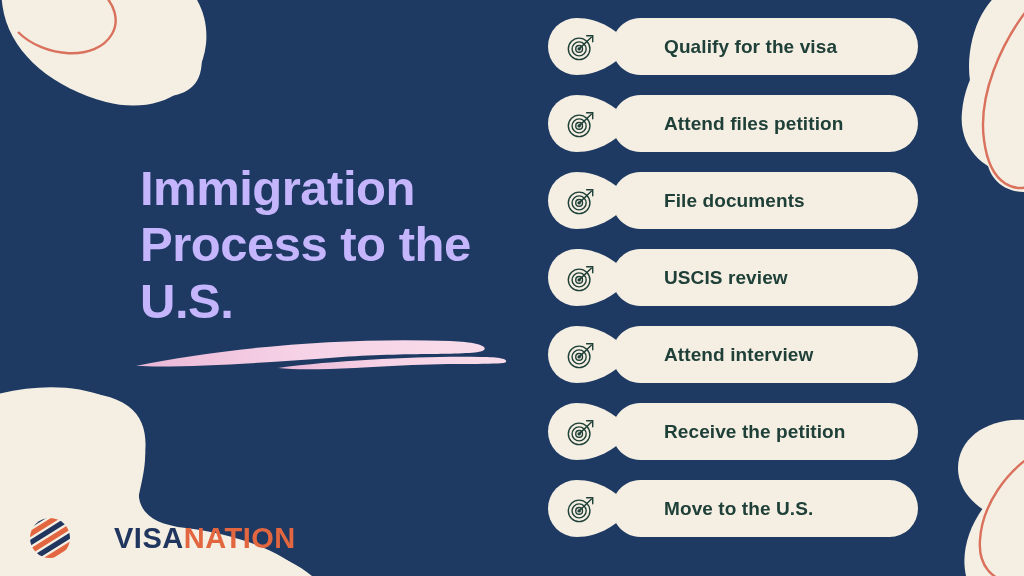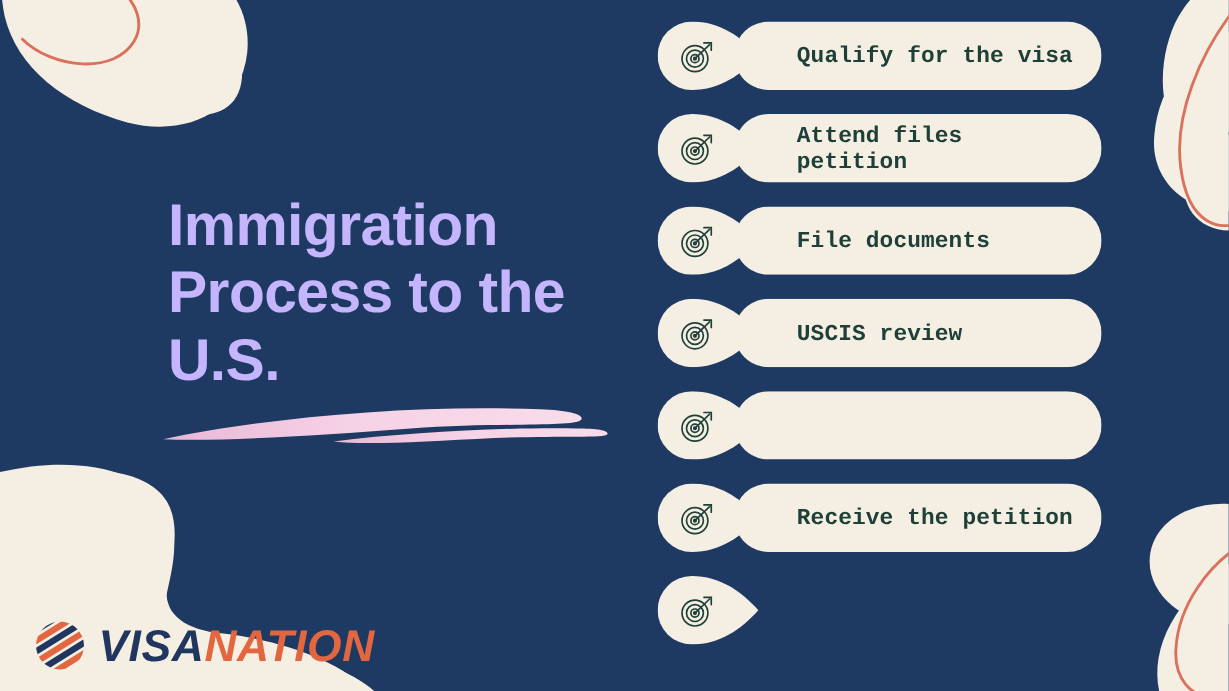--- a/index.html
+++ b/index.html
@@ -25,22 +25,22 @@
   }
   .underline-wrap{position:absolute;left:-8px;top:178px;width:380px;height:36px;}
 
   
   .logo{
     position:absolute;left:28px;top:516px;
     display:flex;align-items:center;gap:10px;
   }
   .logo-mark{width:44px;height:44px;flex:0 0 auto;}
   .logo-text{
-    font-size:37px;font-weight:700;font-style:italic;
-    letter-spacing:0.5px;line-height:1;white-space:nowrap;
+    font-size:29px;font-weight:700;
+    letter-spacing:0.5px;line-height:1;white-space:nowrap;margin-left:32px;
   }
   .logo-visa{color:#21365e;}
   .logo-nation{color:#e2663f;}
 
   
   .steps{
     position:absolute;left:548px;top:18px;
     width:370px;
   }
   .step{
@@ -53,21 +53,20 @@
     z-index:2;
   }
   .badge-svg{position:absolute;inset:0;width:86px;height:57px;}
   .badge-icon{
     position:absolute;left:18px;top:14px;width:30px;height:30px;
   }
 
   .step-pill{
     position:absolute;left:64px;top:0;right:0;height:57px;
     z-index:1;
-    font-family:Liberation Mono, monospace;
   }
   .pill-svg{position:absolute;inset:0;width:100%;height:57px;}
   .step-label{
     position:absolute;left:52px;top:0;height:57px;right:18px;
     display:flex;align-items:center;
     font-size:19px;font-weight:600;color:#1f4038;
     letter-spacing:0.1px;
   }
 </style>
 </head>
@@ -236,20 +235,21 @@
           </g>
         </svg>
       </div>
     </div>
 
     <div class="step">
       <div class="step-pill">
         <svg class="pill-svg" viewBox="0 0 306 57" preserveAspectRatio="none">
           <path d="M 28.5,0 L 277.5,0 A 28.5,28.5 0 0 1 277.5,57 L 28.5,57 A 28.5,28.5 0 0 1 4,43 A 22,22 0 0 0 4,14 A 28.5,28.5 0 0 1 28.5,0 Z" fill="#f5efe3"></path>
         </svg>
+        <div class="step-label">Attend interview</div>
       </div>
       <div class="step-badge">
         <svg class="badge-svg" viewBox="0 0 86 57">
           <path d="M 28.5,0 A 28.5,28.5 0 0 0 28.5,57 C 52,57 70,44 84,28.5 C 70,13 52,0 28.5,0 Z" fill="#f5efe3"></path>
         </svg>
         <svg class="badge-icon" viewBox="0 0 32 32">
           <g fill="none" stroke="#1f4038" stroke-width="1.5" stroke-linecap="round">
             <circle cx="14" cy="18" r="11.5"></circle>
             <circle cx="14" cy="18" r="7.5"></circle>
             <circle cx="14" cy="18" r="3.6"></circle>
@@ -279,20 +279,26 @@
             <circle cx="14" cy="18" r="3.6"></circle>
             <circle cx="14" cy="18" r="1.1" fill="#1f4038"></circle>
             <path d="M 14,18 L 27,5.5"></path>
             <path d="M 22,4 L 28.5,4 L 28.5,10.5"></path>
           </g>
         </svg>
       </div>
     </div>
 
     <div class="step">
+      <div class="step-pill">
+        <svg class="pill-svg" viewBox="0 0 306 57" preserveAspectRatio="none">
+          <path d="M 28.5,0 L 277.5,0 A 28.5,28.5 0 0 1 277.5,57 L 28.5,57 A 28.5,28.5 0 0 1 4,43 A 22,22 0 0 0 4,14 A 28.5,28.5 0 0 1 28.5,0 Z" fill="#f5efe3"></path>
+        </svg>
+        <div class="step-label">Move to the U.S.</div>
+      </div>
       <div class="step-badge">
         <svg class="badge-svg" viewBox="0 0 86 57">
           <path d="M 28.5,0 A 28.5,28.5 0 0 0 28.5,57 C 52,57 70,44 84,28.5 C 70,13 52,0 28.5,0 Z" fill="#f5efe3"></path>
         </svg>
         <svg class="badge-icon" viewBox="0 0 32 32">
           <g fill="none" stroke="#1f4038" stroke-width="1.5" stroke-linecap="round">
             <circle cx="14" cy="18" r="11.5"></circle>
             <circle cx="14" cy="18" r="7.5"></circle>
             <circle cx="14" cy="18" r="3.6"></circle>
             <circle cx="14" cy="18" r="1.1" fill="#1f4038"></circle>

